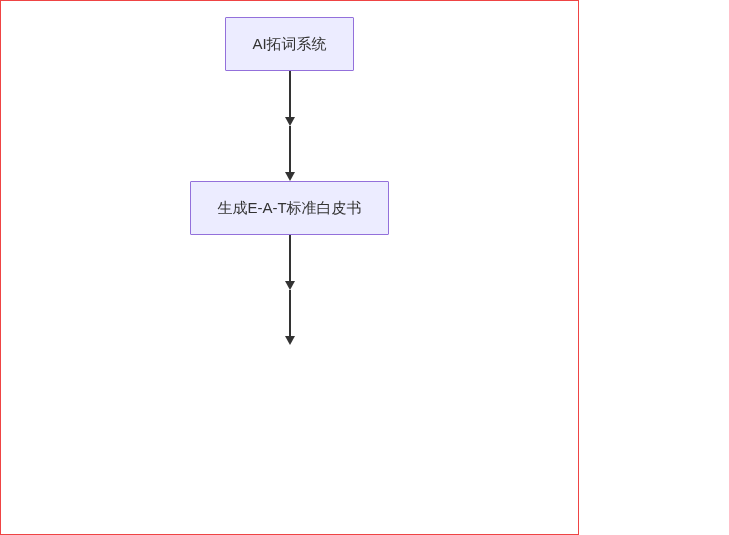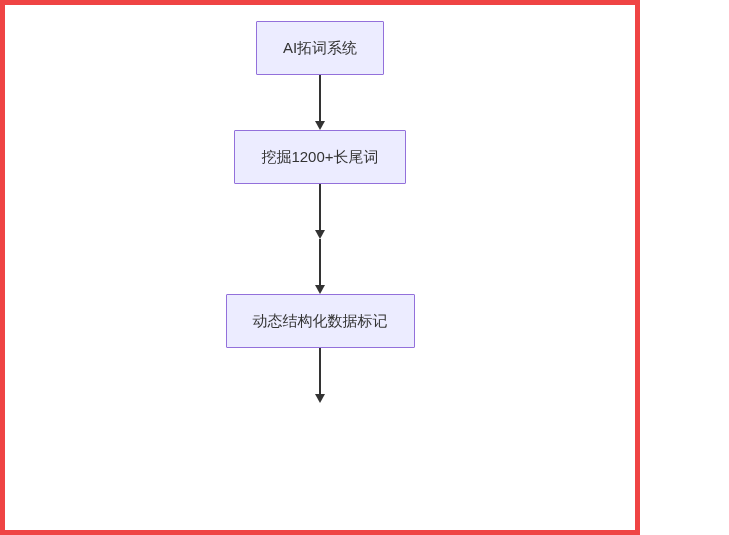--- a/index.html
+++ b/index.html
@@ -3,25 +3,25 @@
   <meta charset="utf-8">
   <style>
     html, body {
       margin: 0;
       padding: 0;
       background: #ffffff;
       font-family: "Liberation Sans", "DejaVu Sans", sans-serif;
     }
     .canvas {
       position: relative;
-      width: 640px;
+      width: 579px;
       height: 535px;
       box-sizing: border-box;
       background: #ffffff;
-      border: 5px solid #ef4444;
+      border: 1px solid #ef4444;
       display: flex;
       flex-direction: column;
       align-items: center;
       padding-top: 16px;
       overflow: hidden;
     }
     .flow-node {
       background: #ececff;
       border: 1px solid #9370db;
       color: #333333;
@@ -65,38 +65,35 @@
 
   <div class="flow-node">
     <span>AI拓词系统</span>
   </div>
 
   <div class="flow-connector">
     <div class="edge-line"></div>
     <div class="edge-arrowhead"></div>
   </div>
 
+
+  <div class="flow-connector">
+    <div class="edge-line"></div>
+    <div class="edge-arrowhead"></div>
+  </div>
+
   <div class="flow-node">
-    <span>挖掘1200+长尾词</span>
+    <span>生成E-A-T标准白皮书</span>
   </div>
 
   <div class="flow-connector">
     <div class="edge-line"></div>
     <div class="edge-arrowhead"></div>
   </div>
 
 
   <div class="flow-connector">
     <div class="edge-line"></div>
     <div class="edge-arrowhead"></div>
   </div>
 
-  <div class="flow-node">
-    <span>动态结构化数据标记</span>
-  </div>
-
-  <div class="flow-connector">
-    <div class="edge-line"></div>
-    <div class="edge-arrowhead"></div>
-  </div>
-
 
 </div>
 
 </body></html>

